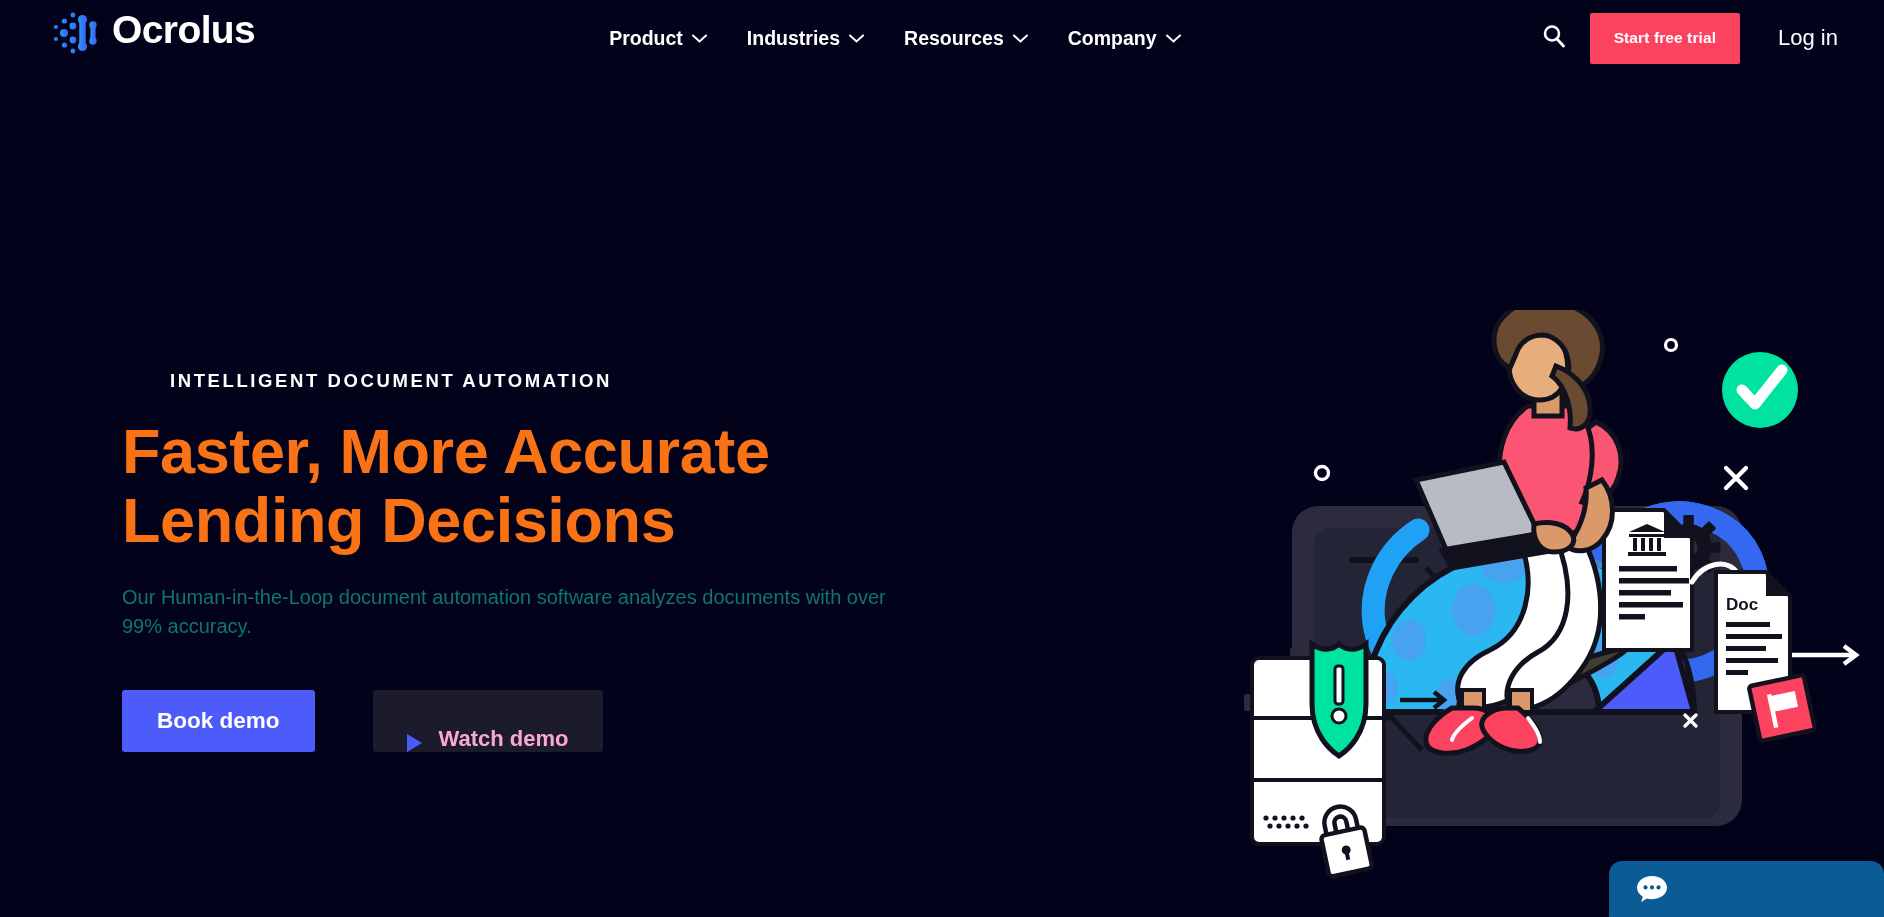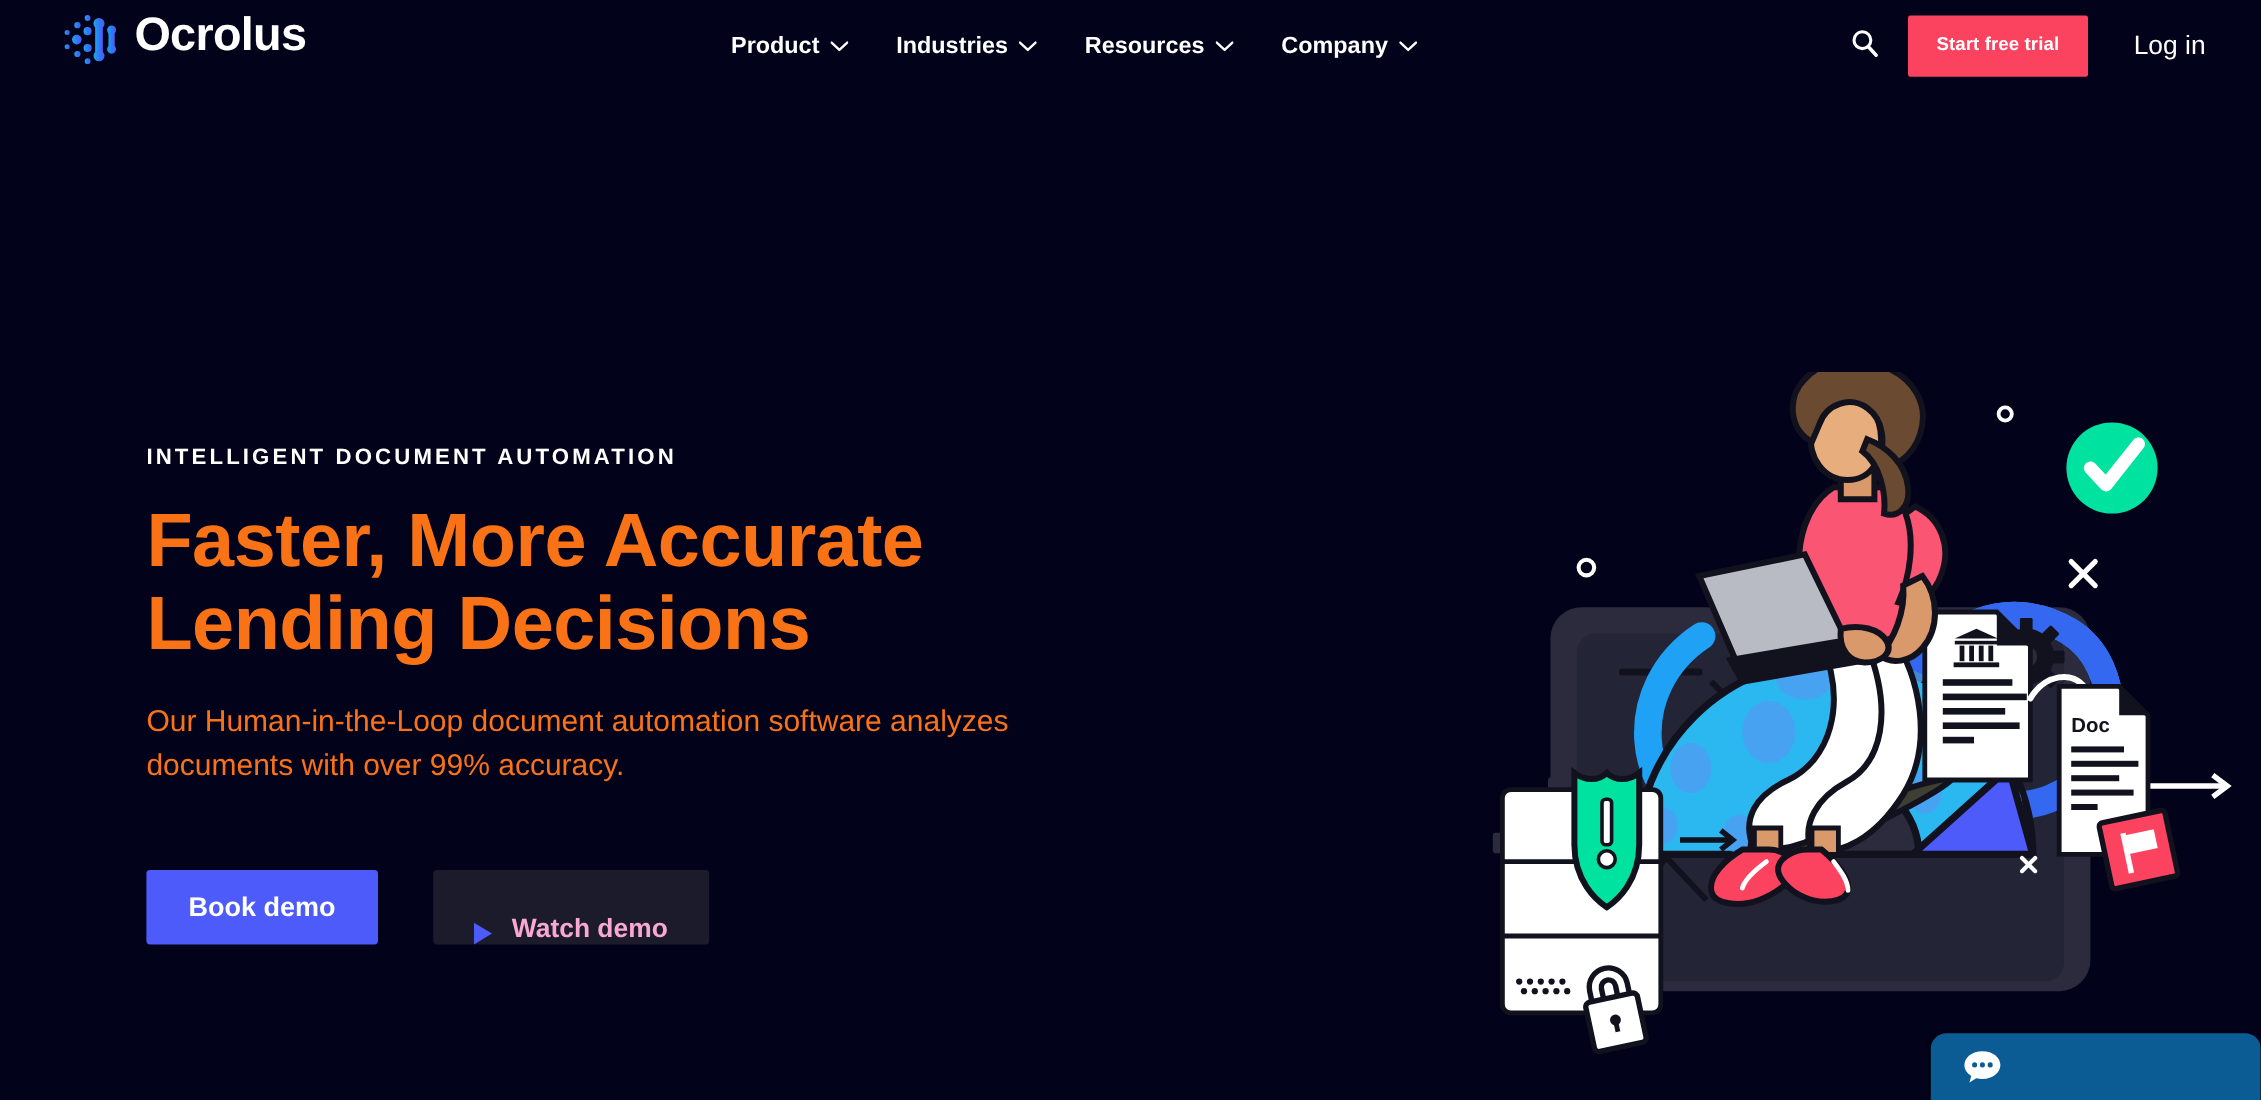--- a/index.html
+++ b/index.html
@@ -55,31 +55,31 @@
     text-decoration:none; cursor:pointer; white-space:nowrap;
   }
 
   
   .hero { position:absolute; top:0; left:0; width:1884px; height:917px; }
   .hero-copy {
     position:absolute; left:122px; top:370px; width:820px; z-index:20;
   }
   .eyebrow {
     color:#FFFFFF; font-size:18.5px; font-weight:700; letter-spacing:2.6px;
-    text-transform:uppercase; margin-bottom:25px; line-height:1.2;
+    text-transform:uppercase; margin-bottom:25px; line-height:1.2;margin-left:48px;
   }
   .hero-title {
     color:#f97316; font-size:63px; font-weight:700; line-height:1.09;
     letter-spacing:-0.4px; margin-bottom:28px;
   }
   .hero-sub {
-    color:#f97316; font-size:25px; font-weight:400; line-height:1.48;
-    max-width:790px; margin-bottom:68px;
-  }
-  .hero-actions { display:flex; align-items:center; gap:46px; }
+    color:#0f766e; font-size:20px; font-weight:400; line-height:1.48;
+    max-width:790px; margin-bottom:48px;
+  }
+  .hero-actions { display:flex; align-items:center; gap:58px; }
   .btn-primary {
     background:#4D5BFB; color:#FFFFFF; font-size:22.5px; font-weight:700;
     height:62px; padding:0 35px; display:flex; align-items:center; justify-content:center;
     border:none; border-radius:3px; cursor:pointer; white-space:nowrap;
   }
   .btn-ghost {
     background:#1B1B2B; color:#f9a8d4; font-size:22px; font-weight:700;
     height:62px; padding:0 34px; display:flex; align-items:flex-end; gap:17px;
     border:none; border-radius:3px; cursor:pointer; white-space:nowrap;
   }

